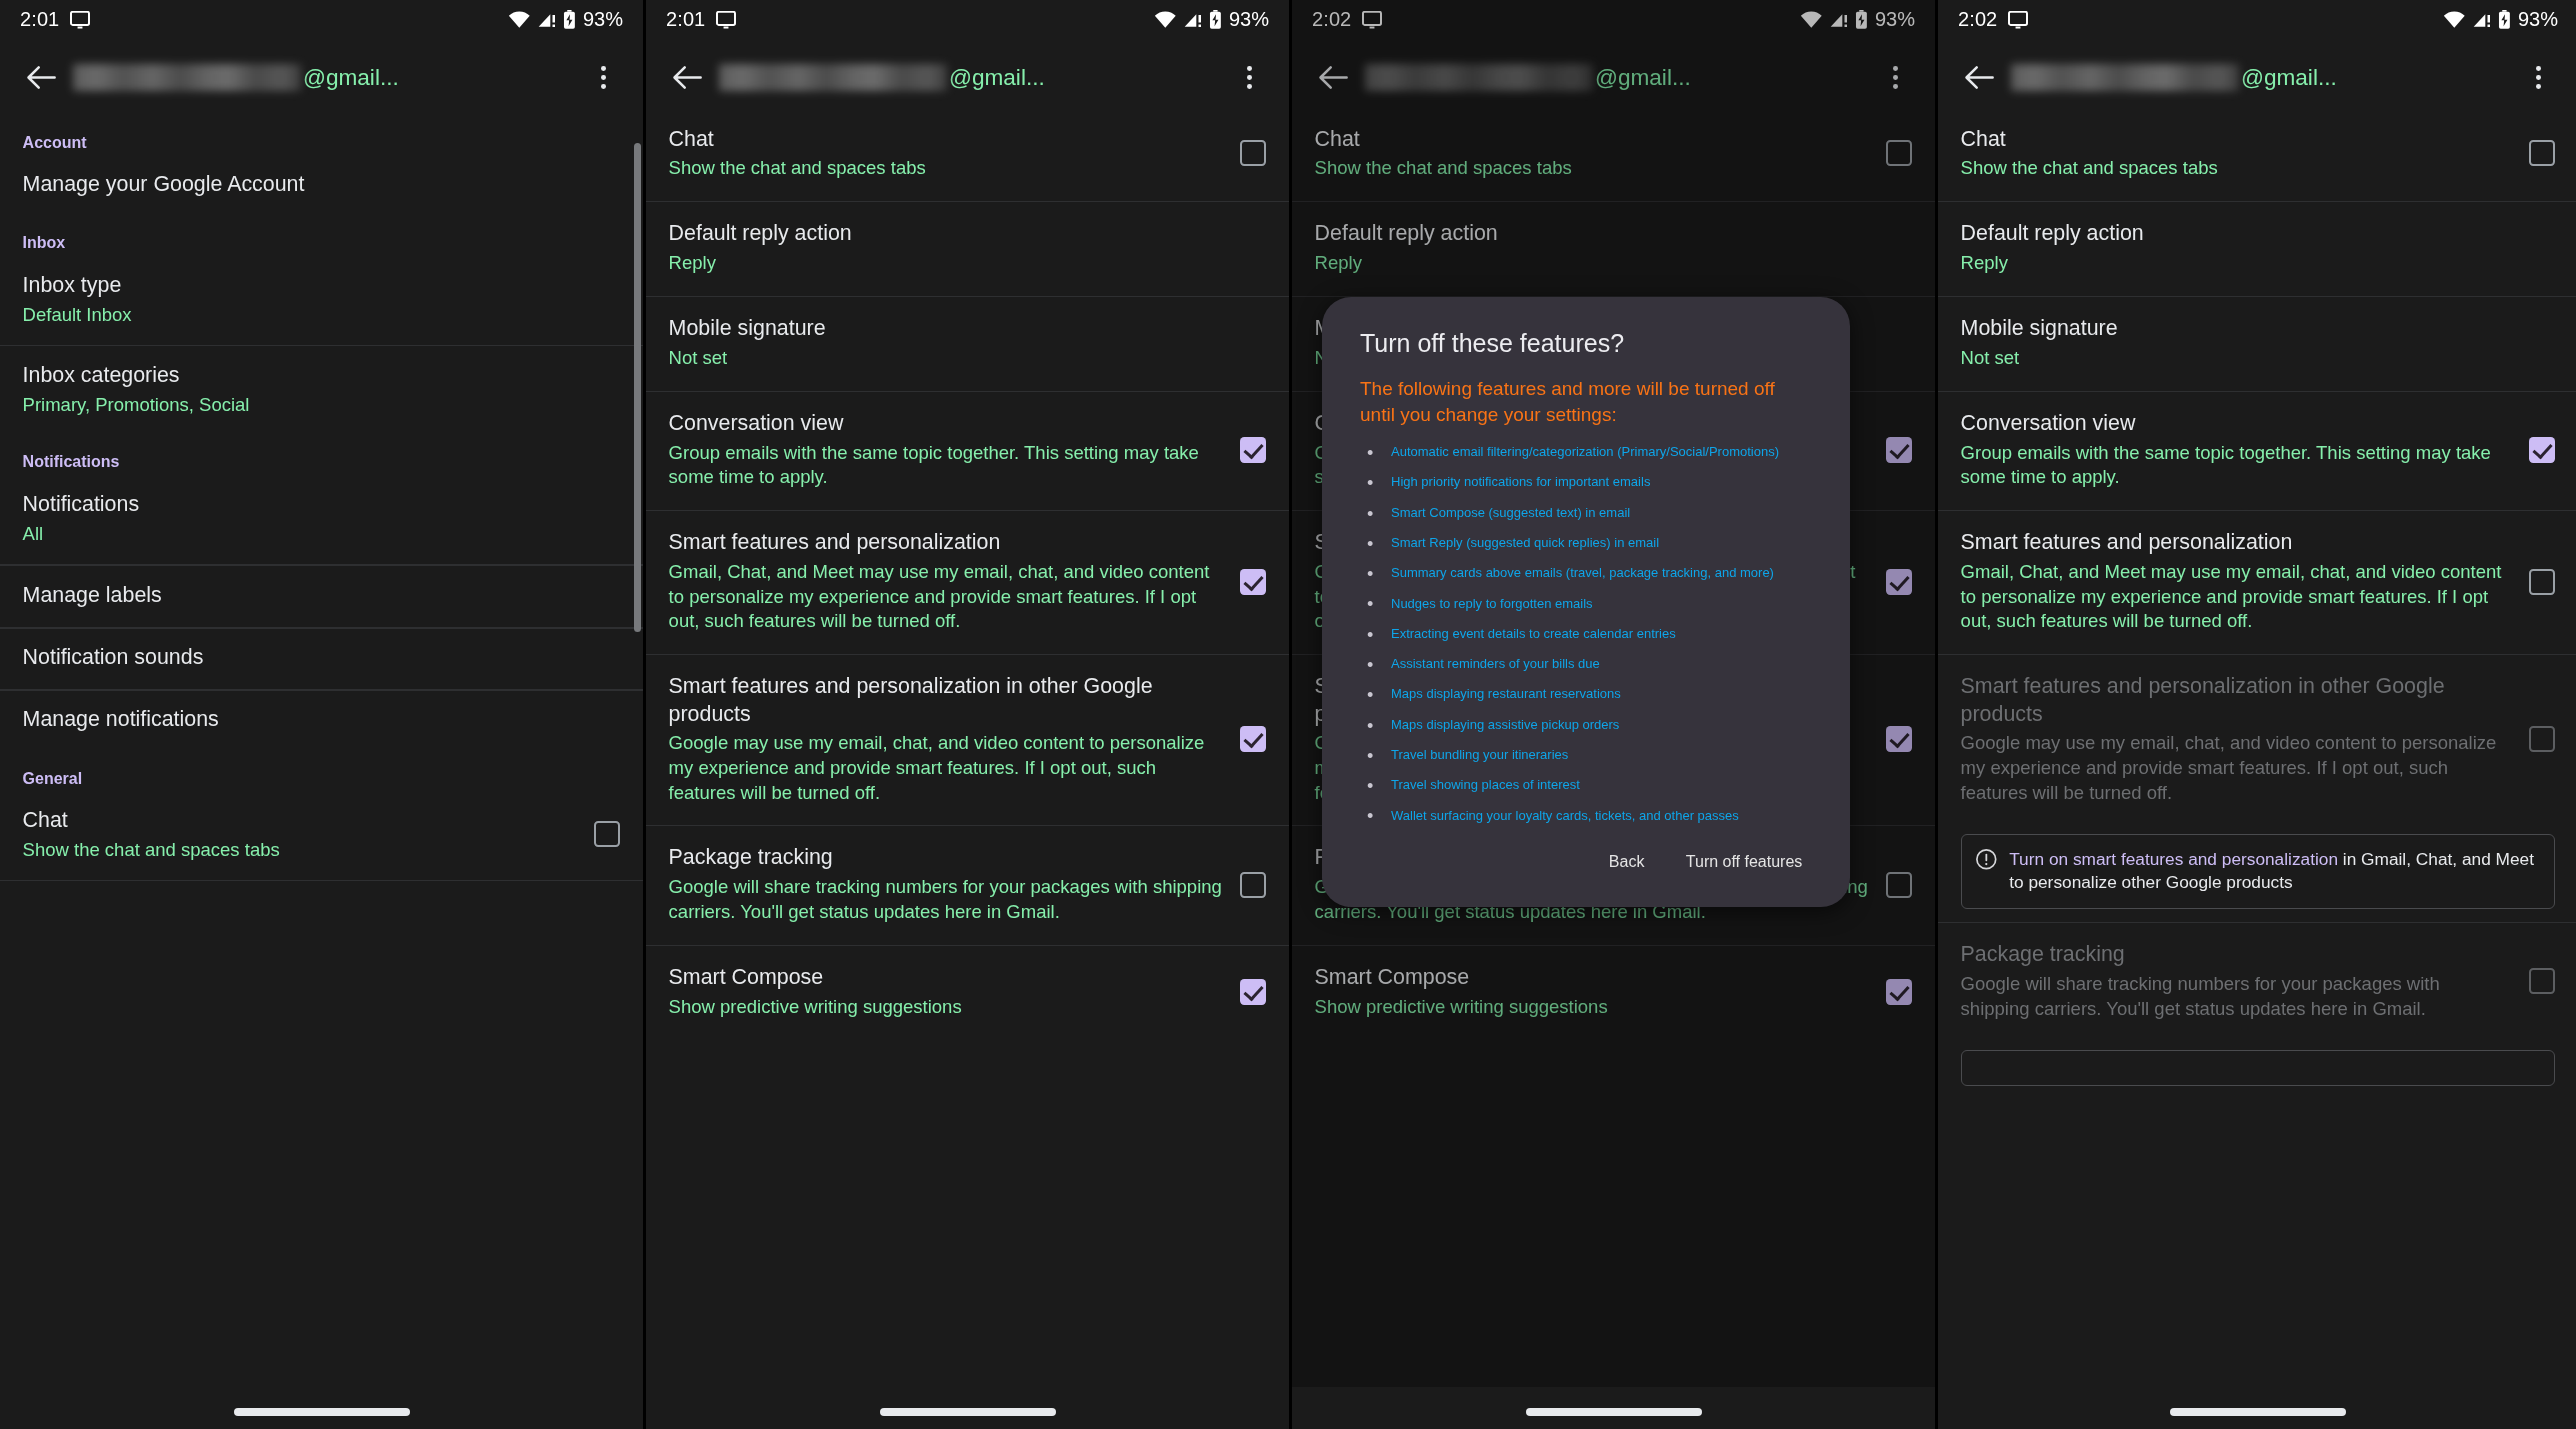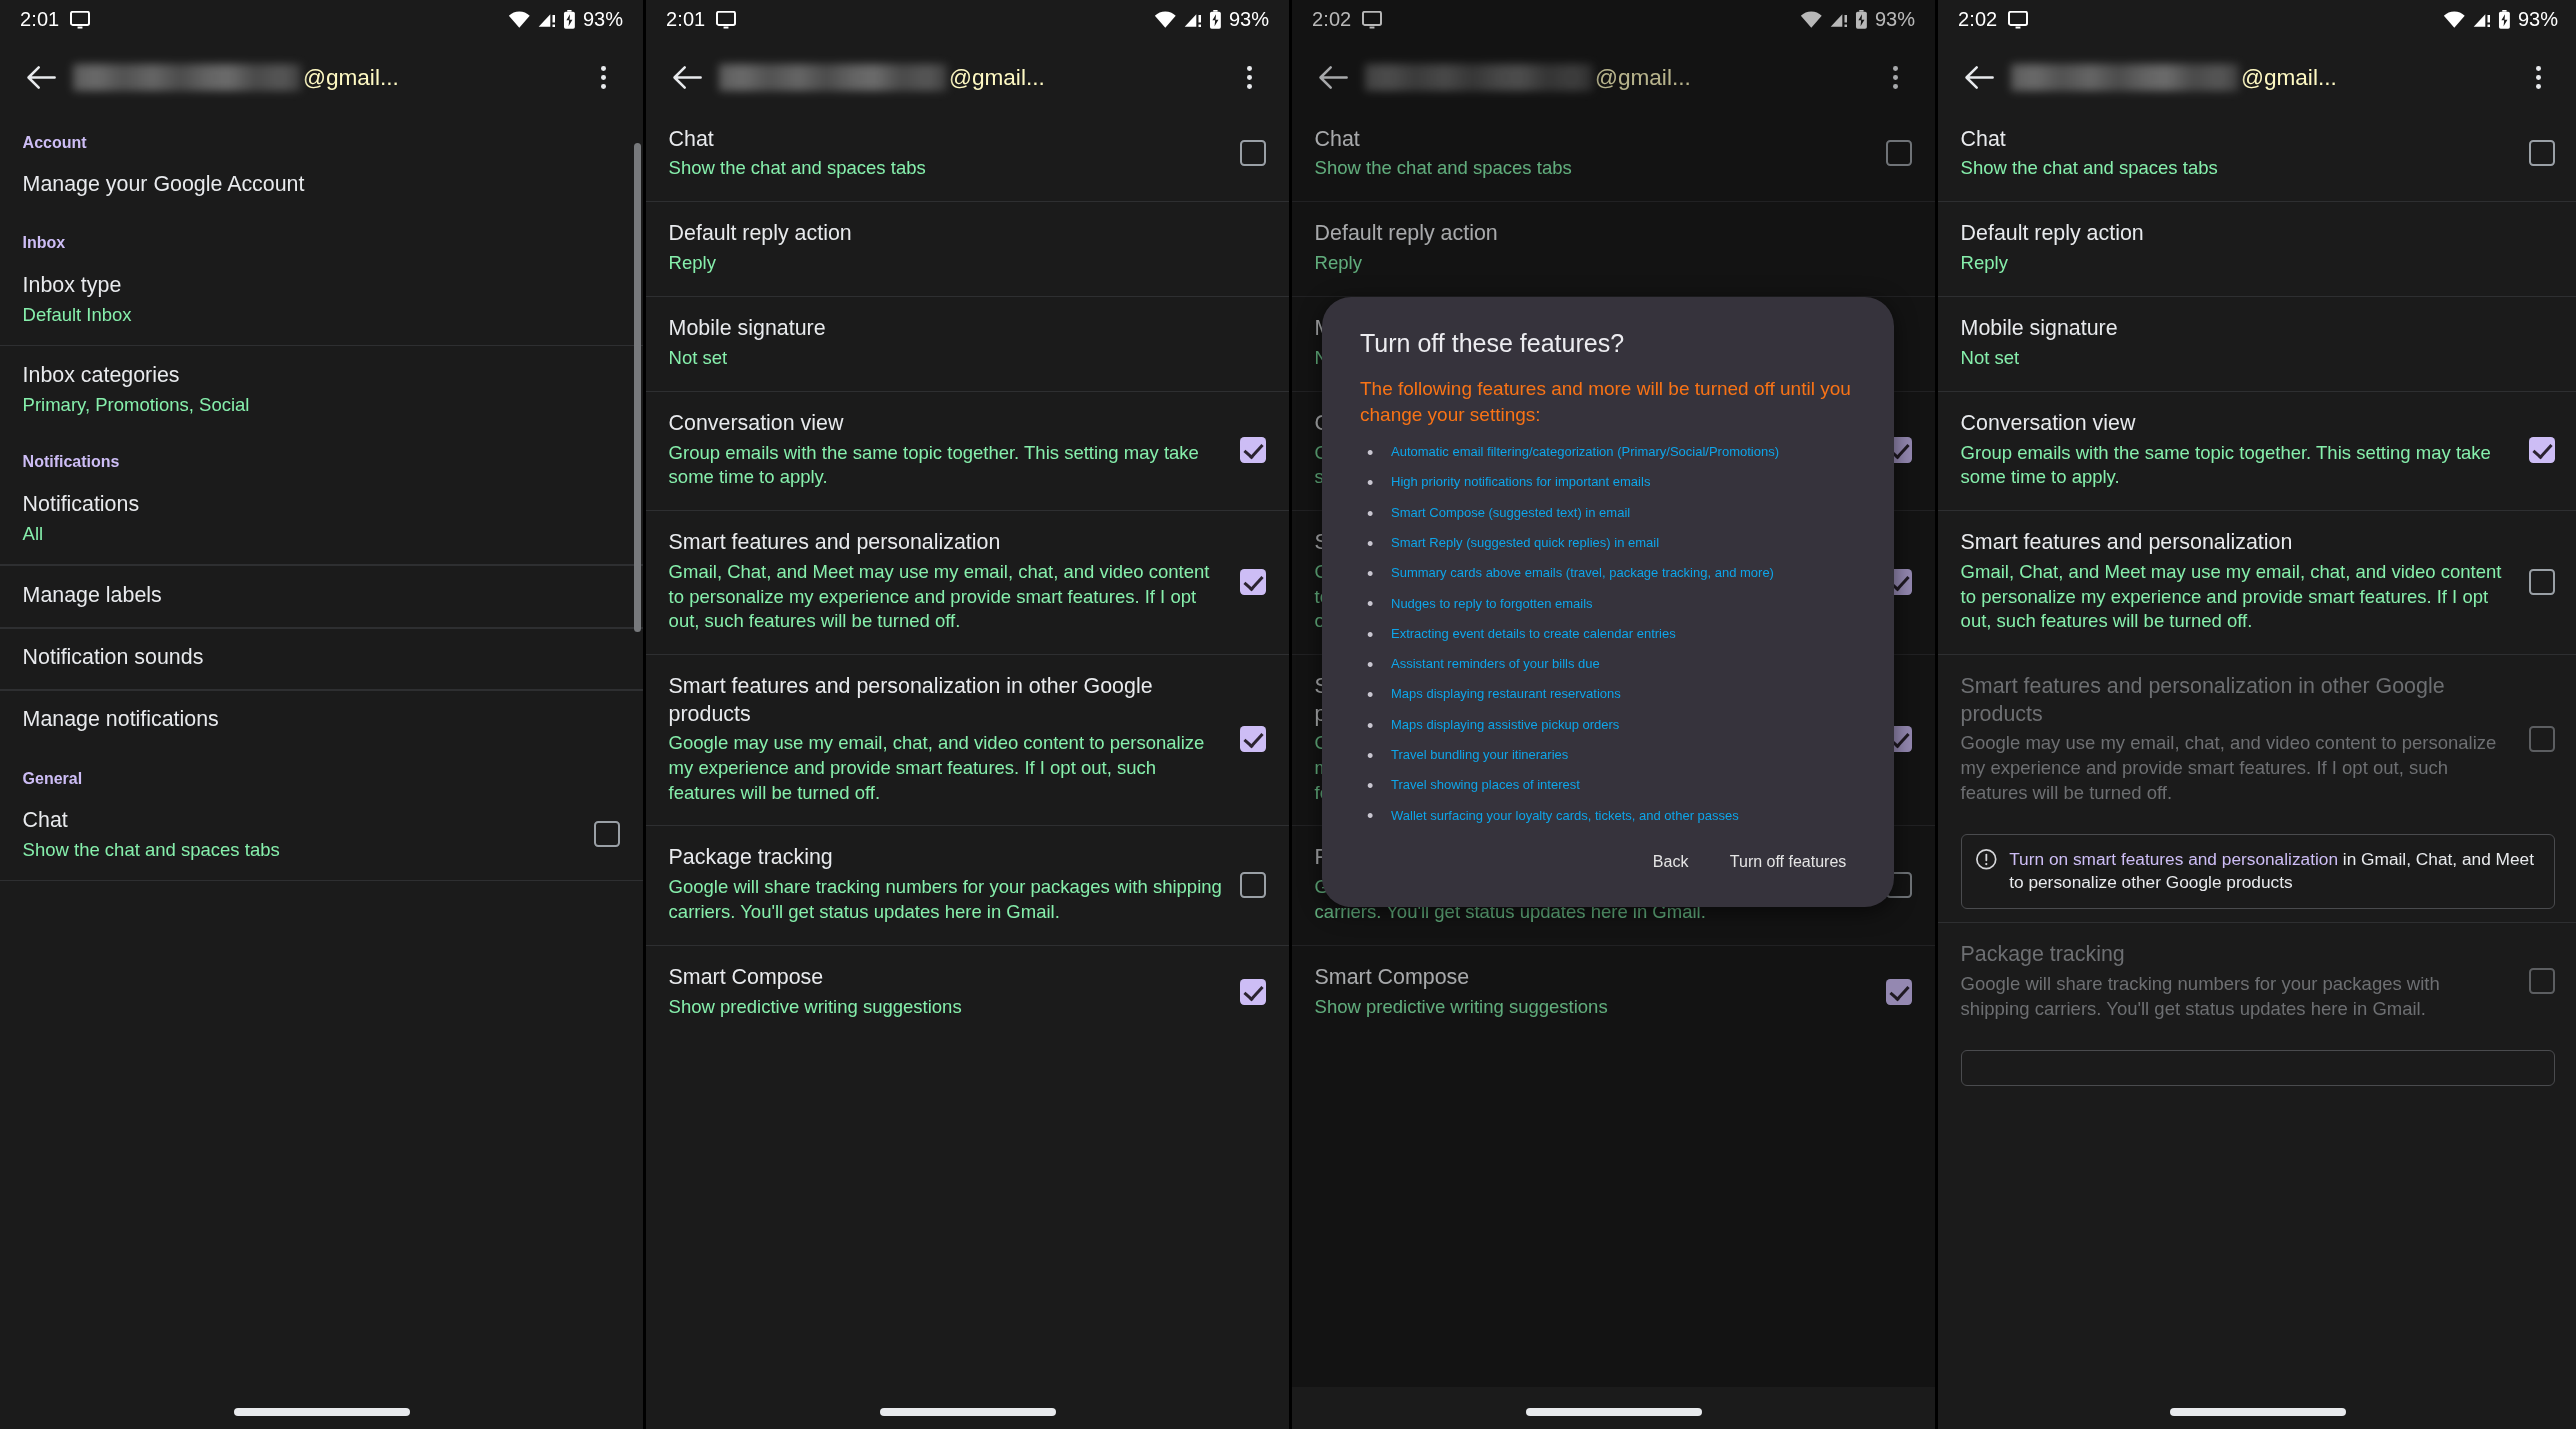--- a/index.html
+++ b/index.html
@@ -33,21 +33,21 @@
   
   .toolbar { height:77px; display:flex; align-items:center; padding:0 15.5px; }
   .back-btn { width:50px; height:50px; display:flex; align-items:center; justify-content:center; }
   .acct-wrap { display:flex; align-items:center; flex:1; min-width:0; margin-left:7.1px; }
   .redact {
     height:27px; width:228px; border-radius:1.8px;
     background:linear-gradient(90deg,#5e5e5e 0%,#6f6f6f 10%,#555 22%,#6a6a6a 35%,#4e4e4e 47%,
       #666 58%,#717171 68%,#4c4c4c 80%,#5a5a5a 92%,#3f3f3f 100%);
     filter:blur(4.2px); opacity:.95;
   }
-  .acct-tail { font-size:22.6px; color:#fef9c3; margin-left:2.4px; white-space:nowrap; }
+  .acct-tail { font-size:22.6px; color:#86efac; margin-left:2.4px; white-space:nowrap; }
   .kebab { width:48px; height:50px; display:flex; flex-direction:column; align-items:center; justify-content:center; gap:4.2px; margin-left:auto; }
   .kebab i { width:4.8px; height:4.8px; border-radius:50%; background:#e8eaed; display:block; }
 
   
   .list { position:relative; }
   .sect-head {
     color:#cdbdf5; font-size:16px; font-weight:bold;
     padding:18px 22.6px 3.6px 22.6px;
   }
   .row { position:relative; padding:15.5px 22.6px 18px 22.6px; display:flex; align-items:center; }
@@ -83,21 +83,21 @@
   
   .gesture {
     position:absolute; left:50%; transform:translateX(-50%);
     bottom:14.3px; width:176px; height:7.7px; border-radius:4.2px; background:#e8eaed;
   }
   .navzone { position:absolute; left:0; right:0; bottom:0; height:43px; background:#1b1b1b; }
 
   
   .scrim { position:absolute; inset:0; background:rgba(0,0,0,0.28); }
   .dialog {
-    position:absolute; left:30px; top:297px; width:572px;
+    position:absolute; left:30px; top:297px; width:528px;
     background:#36333c; border-radius:29px; padding:31px 0 0 0;
     box-shadow:0 4.8px 21.4px rgba(0,0,0,.55);
   }
   .dlg-title { color:#ececf0; font-size:25px; padding:0 38px; line-height:1.2; }
   .dlg-body { color:#f97316; font-size:19px; line-height:1.36; padding:18px 38px 0 38px; }
   .dlg-list { list-style:none; padding:15.5px 36px 0 38px; }
   .dlg-list li {
     color:#0ea5e9; font-size:13px; line-height:1.33;
     position:relative; padding-left:31px; margin-bottom:13px;
   }

